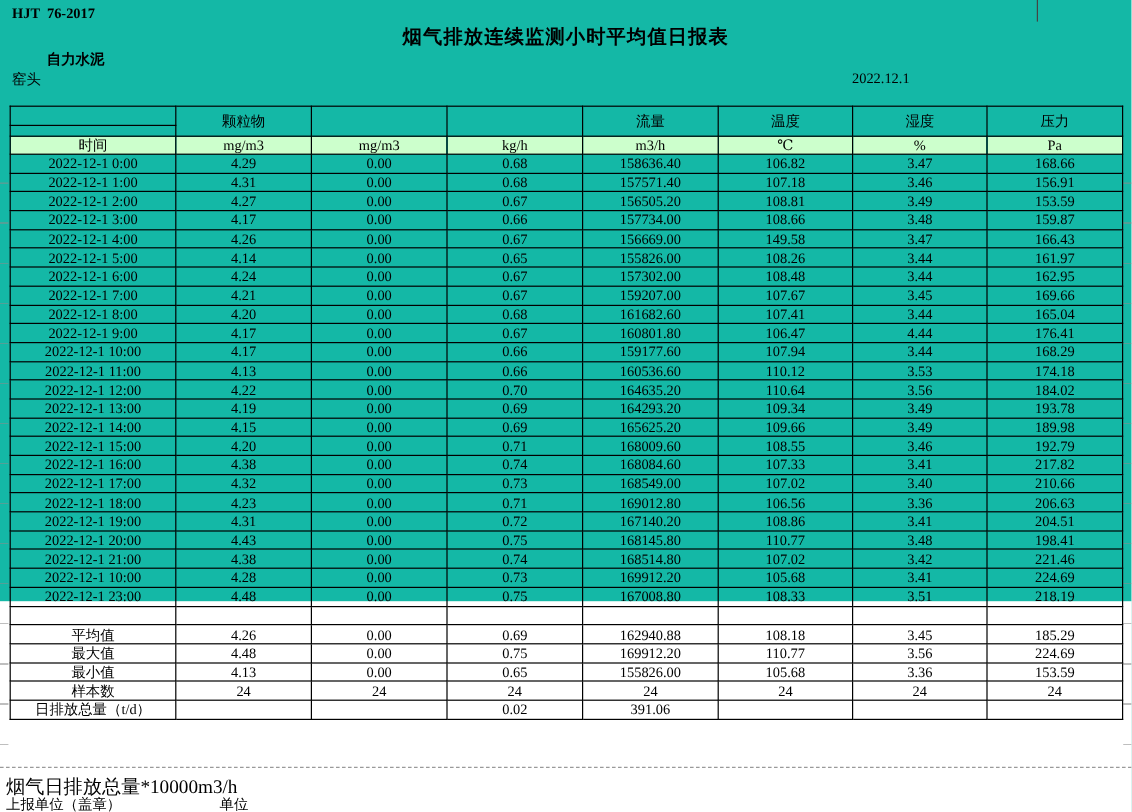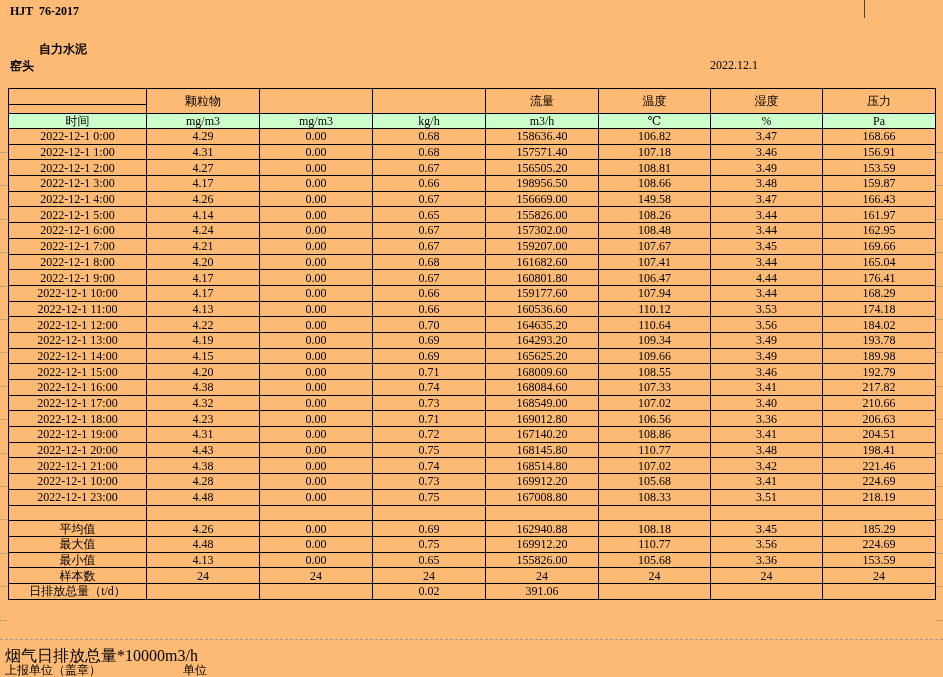--- a/index.html
+++ b/index.html
@@ -1,26 +1,26 @@
 <!DOCTYPE html>
 <html style="--green: #ccffcc;"><head>
 <meta charset="utf-8">
 <style>
   * { margin:0; padding:0; box-sizing:border-box; }
   html,body { background:#ffffff; }
   body {
     width:943px; height:677px; position:relative; overflow:hidden;
     font-family:"Liberation Serif","DejaVu Serif",serif; color:#000;
   }
-  .page { position:relative; width:943px; height:677px; background:#fdba74; }
+  .page { position:relative; width:943px; height:501px; background:#14b8a6; }
 
   .std-no { position:absolute; left:10px; top:4px; font-size:12px; font-weight:bold; white-space:pre; }
   .title  { position:absolute; left:0; right:0; top:21px; text-align:center; font-size:16px; font-weight:bold; letter-spacing:1px; }
   .company{ position:absolute; left:10px; top:41px; font-size:12px; font-weight:bold;margin-left:29px; }
-  .unitnm { position:absolute; left:10px; top:58px; font-size:12px; font-weight:bold; }
+  .unitnm { position:absolute; left:10px; top:58px; font-size:12px; font-weight:normal; }
   .date   { position:absolute; left:710px; top:58px; font-size:12px; }
 
   table.report {
     position:absolute; left:8px; top:88px; width:927px;
     border-collapse:collapse; table-layout:fixed;
   }
   table.report td {
     border:1px solid #000; text-align:center; vertical-align:middle;
     font-size:12px; line-height:14px; height:15.7px;
     padding:0 2px; overflow:hidden; white-space:nowrap;
@@ -45,20 +45,21 @@
   .foot-note1 { position:absolute; left:5px; top:646px; font-size:16px; }
   .foot-note2 { position:absolute; left:5px; top:662px; font-size:12px; }
   .foot-unit  { position:absolute; left:183px; top:662px; font-size:12px; }
 </style>
 </head>
 <body>
 
 <div class="page">
 
   <div class="std-no">HJT  76-2017</div>
+  <div class="title">烟气排放连续监测小时平均值日报表</div>
   <div class="company">自力水泥</div>
   <div class="unitnm">窑头</div>
   <div class="date">2022.12.1</div>
 
   <div class="edge-ticks left"></div>
   <div class="edge-ticks right"></div>
   <div class="tr-mark"></div>
 
   <table class="report">
     <colgroup>
@@ -125,21 +126,21 @@
           <td>156505.20</td>
           <td>108.81</td>
           <td>3.49</td>
           <td>153.59</td>
         </tr>
         <tr>
           <td>2022-12-1 3:00</td>
           <td>4.17</td>
           <td>0.00</td>
           <td>0.66</td>
-          <td>198956.50</td>
+          <td>157734.00</td>
           <td>108.66</td>
           <td>3.48</td>
           <td>159.87</td>
         </tr>
         <tr>
           <td>2022-12-1 4:00</td>
           <td>4.26</td>
           <td>0.00</td>
           <td>0.67</td>
           <td>156669.00</td>

